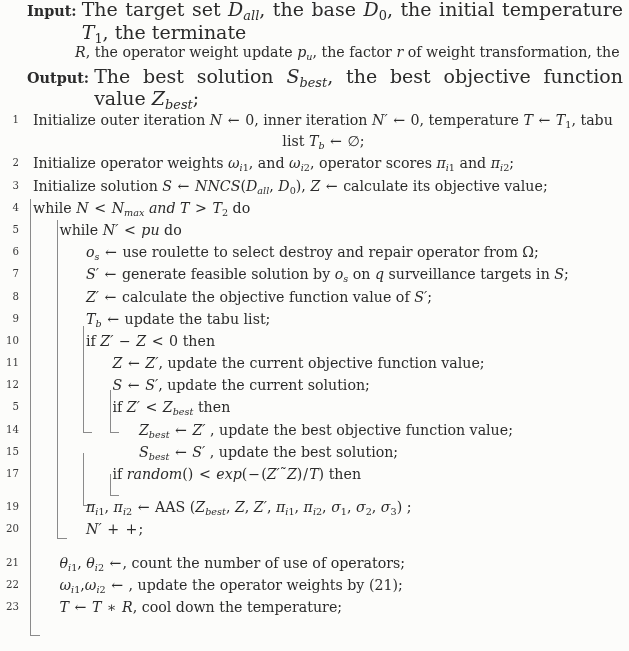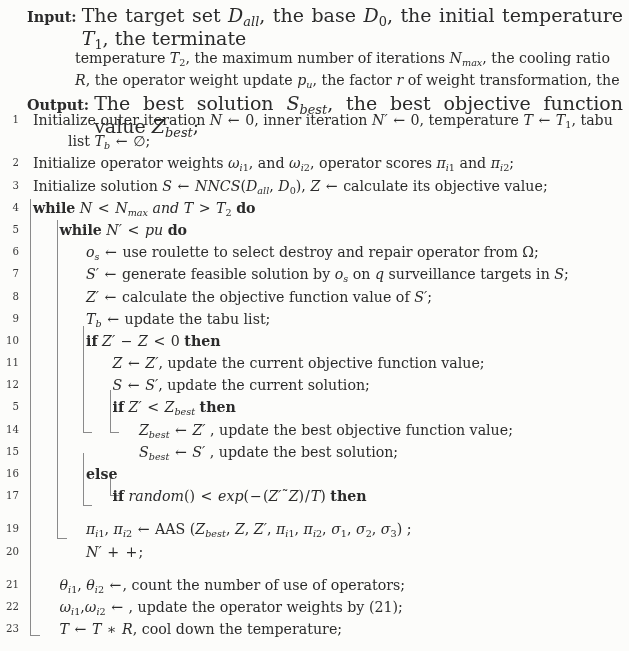--- a/index.html
+++ b/index.html
@@ -18,21 +18,21 @@
     background: #fcfcfa;
     overflow: hidden;
     font-size: 14.2px;
     line-height: 1;
   }
 
   
   .hdr-block {
     position: absolute;
     left: 0;
-    top: 6px;
+    top: 0;
     width: 629px;
   }
   .hdr-row {
     position: relative;
     display: flex;
     align-items: baseline;
     padding-left: 27px;
     padding-right: 6px;
     min-height: 21.5px;
   }
@@ -82,39 +82,40 @@
     min-height: 21.2px;
   }
   
   .ind0 { margin-left: 0px; }
   .ind1 { margin-left: 26.5px; }
   .ind2 { margin-left: 53px; }
   .ind3 { margin-left: 79.5px; }
   .ind4 { margin-left: 106px; }
 
   .continuation {
-    padding-left: 68px;
+    padding-left: 24px;
     min-height: 21.2px;
+    text-align: center;
   }
 
   
   .rule {
     position: absolute;
     width: 0;
     border-left: 1px solid #8a8a8a;
   }
   .rule-foot {
     position: absolute;
     height: 0;
     border-top: 1px solid #8a8a8a;
   }
 
   
   .mi { font-style: italic; font-family: "DejaVu Serif", "Liberation Serif", serif; }
-  .mb { font-weight: bold; font-style: normal; margin-top: 20px; }
+  .mb { font-weight: normal; font-style: normal; margin-top: 20px; }
   .mr { font-style: normal; }
   .sub {
     font-size: 0.68em;
     font-style: italic;
     vertical-align: -0.28em;
     letter-spacing: 0;
   }
   .subn {
     font-size: 0.68em;
     font-style: normal;
@@ -129,21 +130,20 @@
 
 <div id="algorithm-figure">
 
   <div class="hdr-block">
 
     <div class="hdr-row">
       <span class="hdr-label">Input:</span>
       <span class="hdr-text">The target set <span class="mi">D</span><span class="sub">all</span>, the base <span class="mi">D</span><span class="subn">0</span>, the initial temperature <span class="mi">T</span><span class="subn">1</span>, the terminate</span>
     </div>
 
-    <div class="hdr-cont">temperature <span class="mi">T</span><span class="subn">2</span>, the maximum number of iterations <span class="mi">N</span><span class="sub">max</span>, the cooling ratio</div>
 
     <div class="hdr-cont"><span class="mi">R</span>, the operator weight update <span class="mi">p</span><span class="sub">u</span>, the factor <span class="mi">r</span> of weight transformation, the</div>
 
 
     <div class="hdr-row">
       <span class="hdr-label">Output:</span>
       <span class="hdr-text">The best solution <span class="mi">S</span><span class="sub">best</span>, the best objective function value <span class="mi">Z</span><span class="sub">best</span>;</span>
     </div>
   </div>
 
@@ -268,26 +268,20 @@
         </div>
     </div>
 
     <div class="alg-line">
       <span class="alg-num">15</span>
       <div class="alg-wrap">
           <div class="alg-body ind4"><span class="mi">S</span><span class="sub">best</span> <span class="arrow">←</span> <span class="mi">S</span><span class="prime">′</span> , update the best solution;</div>
         </div>
     </div>
 
-    <div class="alg-line">
-      <span class="alg-num">16</span>
-      <div class="alg-wrap">
-          <div class="alg-body ind2"><span class="mb">else</span></div>
-        </div>
-    </div>
 
     <div class="alg-line">
       <span class="alg-num">17</span>
       <div class="alg-wrap">
           <div class="alg-body ind3"><span class="mb">if</span> <span class="mi">random</span>() <span class="op">&lt;</span> <span class="mi">exp</span>(<span class="op">−</span>(<span class="mi">Z</span><span class="prime">′</span><span class="mr">˜</span><span class="mi">Z</span>)<span class="op">/</span><span class="mi">T</span>) <span class="mb">then</span></div>
         </div>
     </div>
 
 
     <div style="height:11px;"></div>

